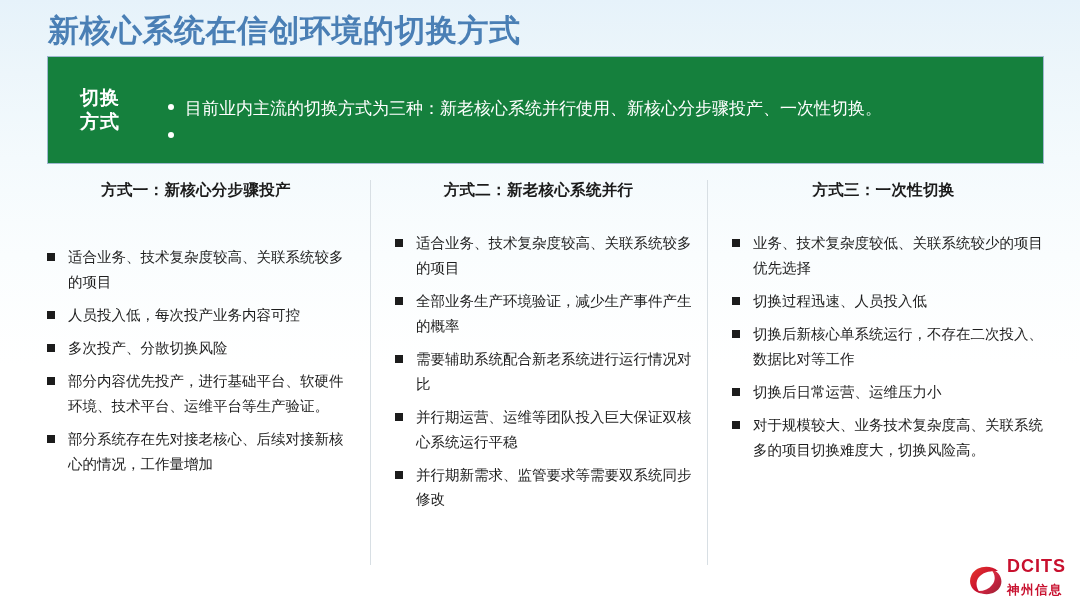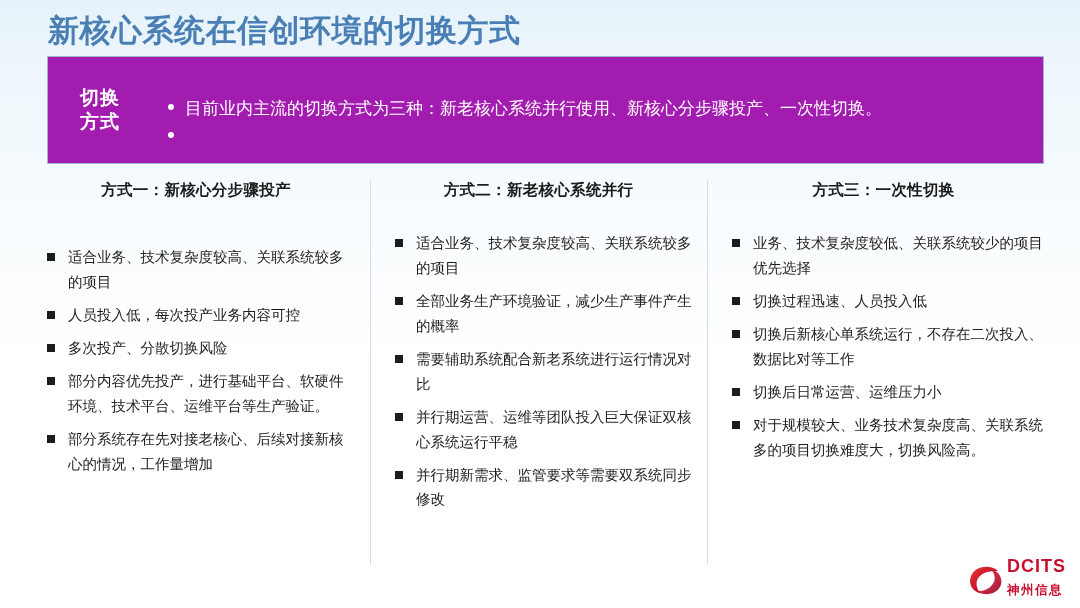--- a/index.html
+++ b/index.html
@@ -35,21 +35,21 @@
     margin-left: 32px;
   }
 
   
   .banner {
     position: absolute;
     left: 47px;
     top: 56px;
     width: 997px;
     height: 108px;
-    background: #a21caf;
+    background: #15803d;
     border: 1px solid #9fb8d0;
     display: flex;
     align-items: center;
   }
 
   .banner-label {
     width: 92px;
     flex: 0 0 92px;
     color: #ffffff;
     font-weight: bold;

